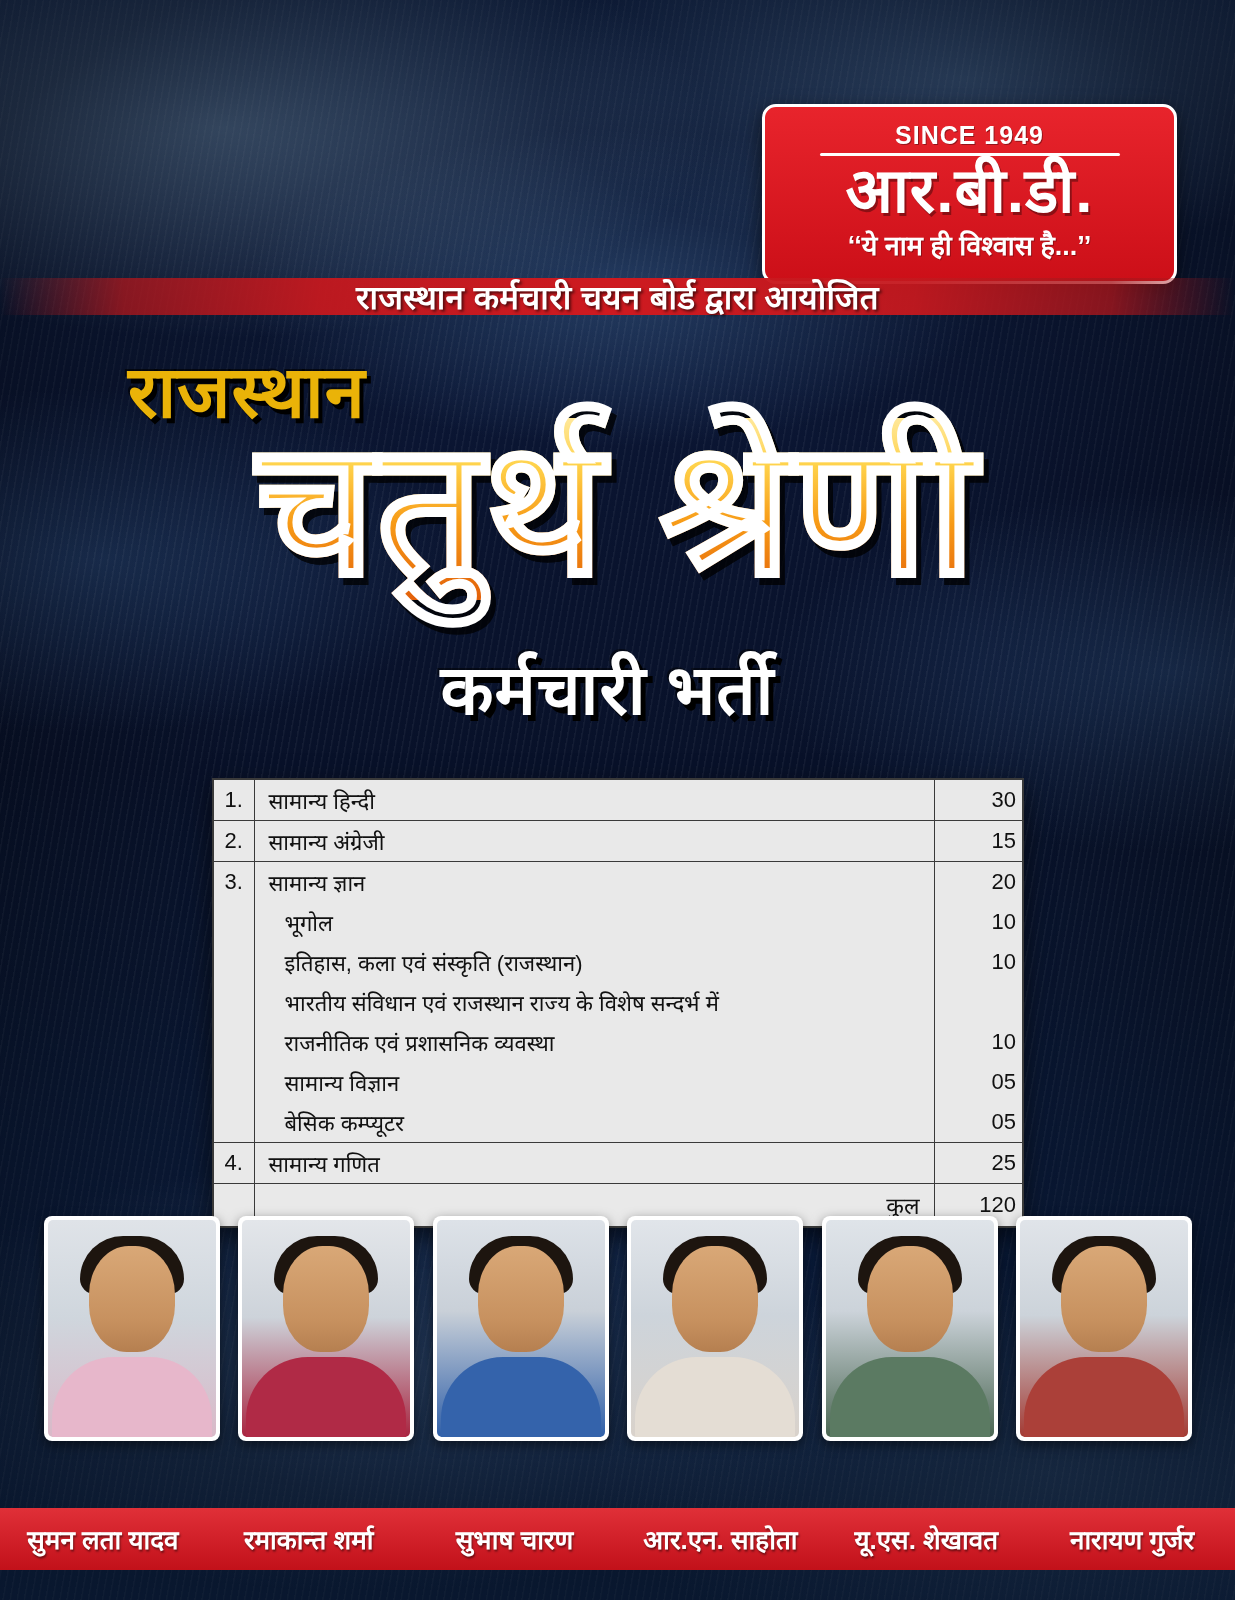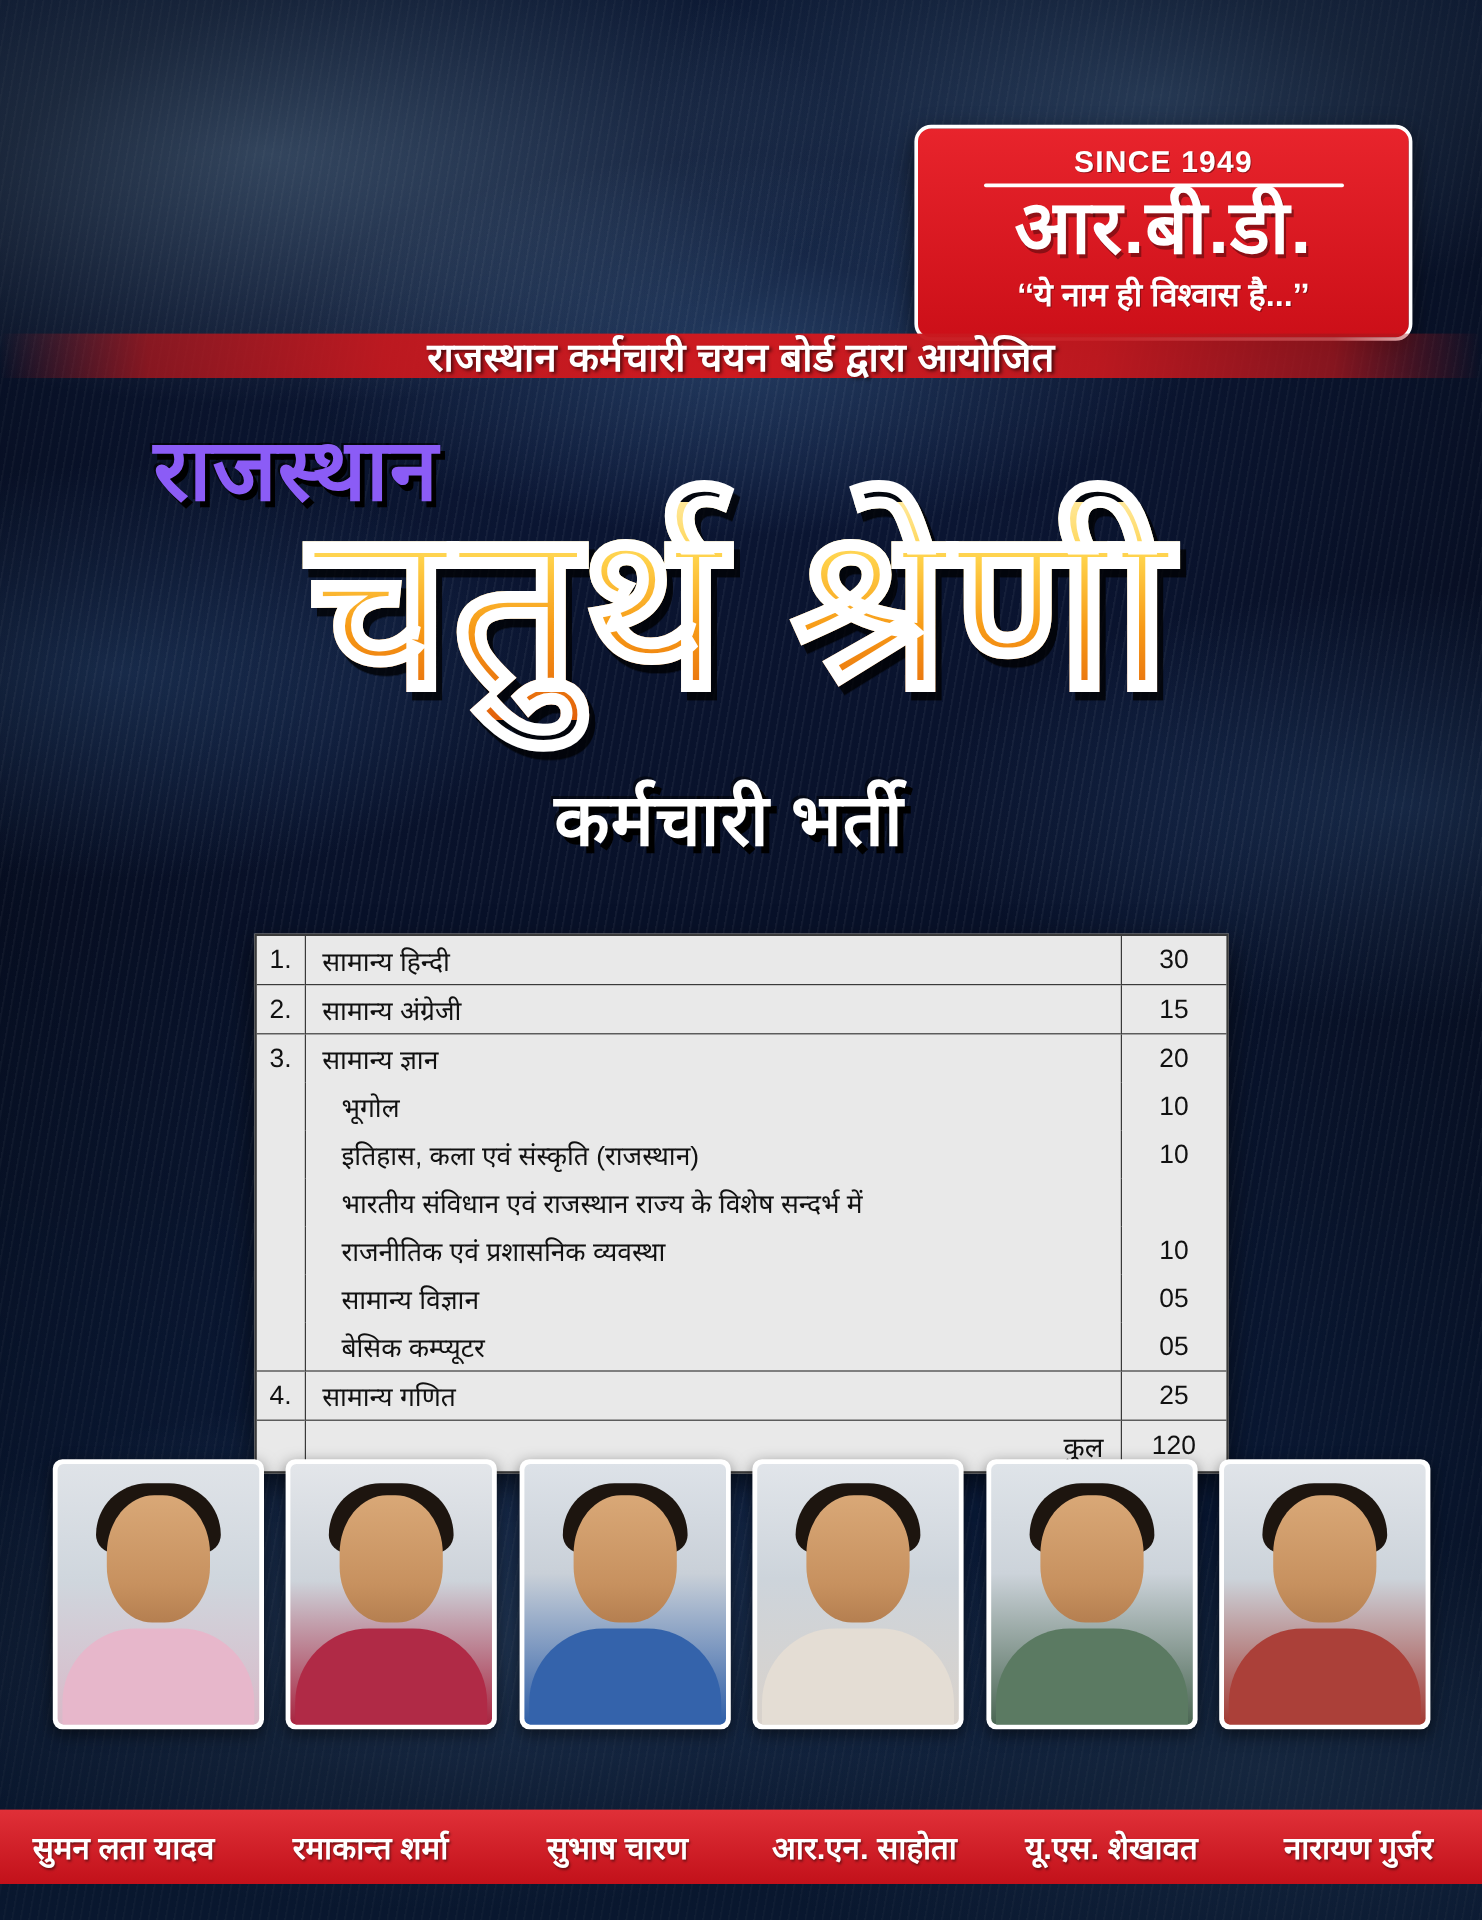--- a/index.html
+++ b/index.html
@@ -72,38 +72,38 @@
     display:flex; align-items:center; justify-content:center;
   }
   .ribbon span {
     color:#ffffff; font-size: 33px; font-weight: bold; letter-spacing: .3px;
     text-shadow: 2px 2px 3px rgba(0,0,0,.6);
   }
 
   
   .h-raj {
     position:absolute; top: 340px; left: 128px;
-    font-size: 72px; font-weight: bold; color: #8b5cf6;
+    font-size: 72px; font-weight: bold; color: #eab308;
     text-shadow: 4px 5px 0 #000, -2px -2px 0 rgba(0,0,0,.6);
     letter-spacing: 1px;
   }
   .h-big {
     position:absolute; top: 418px; left: 0; width: 1235px;
     text-align:center;
     font-size: 186px; font-weight: bold; line-height: .98;
     background: linear-gradient(180deg,#ffe89a 0%, #ffd24a 26%, #f79a16 58%, #e2600a 100%);
     -webkit-background-clip: text; background-clip: text; color: transparent;
     -webkit-text-stroke: 4px #ffffff;
     filter: drop-shadow(5px 7px 0 rgba(0,0,0,.75));
     letter-spacing: 2px;
   }
   .h-sub {
     position:absolute; top: 640px; left: 0; width: 1235px;
     text-align:center; padding-right: 20px;
-    font-size: 60px; font-weight: bold; color:#ffffff;
+    font-size: 69px; font-weight: bold; color:#ffffff;
     text-shadow: 5px 6px 0 #000, -2px -2px 0 rgba(0,0,0,.5);
     letter-spacing: 1px;
   }
 
   
   .table-wrap {
     position:absolute; top: 778px; left: 212px; width: 812px;
     background: #e9e9e9;
     border: 2px solid #3a3a3a;
     box-shadow: 0 8px 22px rgba(0,0,0,.55);
@@ -111,21 +111,21 @@
   table { width: 100%; border-collapse: collapse; }
   td {
     font-size: 22px; color: #111; padding: 5px 6px;
     font-family: "Liberation Sans", sans-serif;
   }
   tr.bordered td { border-top: 1px solid #3a3a3a; }
   td.num { width: 40px; text-align: center; border-right: 1px solid #3a3a3a; }
   td.name { padding-left: 14px; }
   td.name.indent { padding-left: 30px; }
   td.marks {
-    width: 88px; text-align: center; border-left: 1px solid #3a3a3a;
+    width: 88px; text-align: right; border-left: 1px solid #3a3a3a;
   }
   tr.first td { border-top: none; }
   td.total-label { text-align: right; padding-right: 14px; font-size: 23px; }
 
   
   .photos {
     position:absolute; top: 1216px; left: 44px; width: 1148px;
     display: flex; justify-content: space-between;
   }
   .photo {

